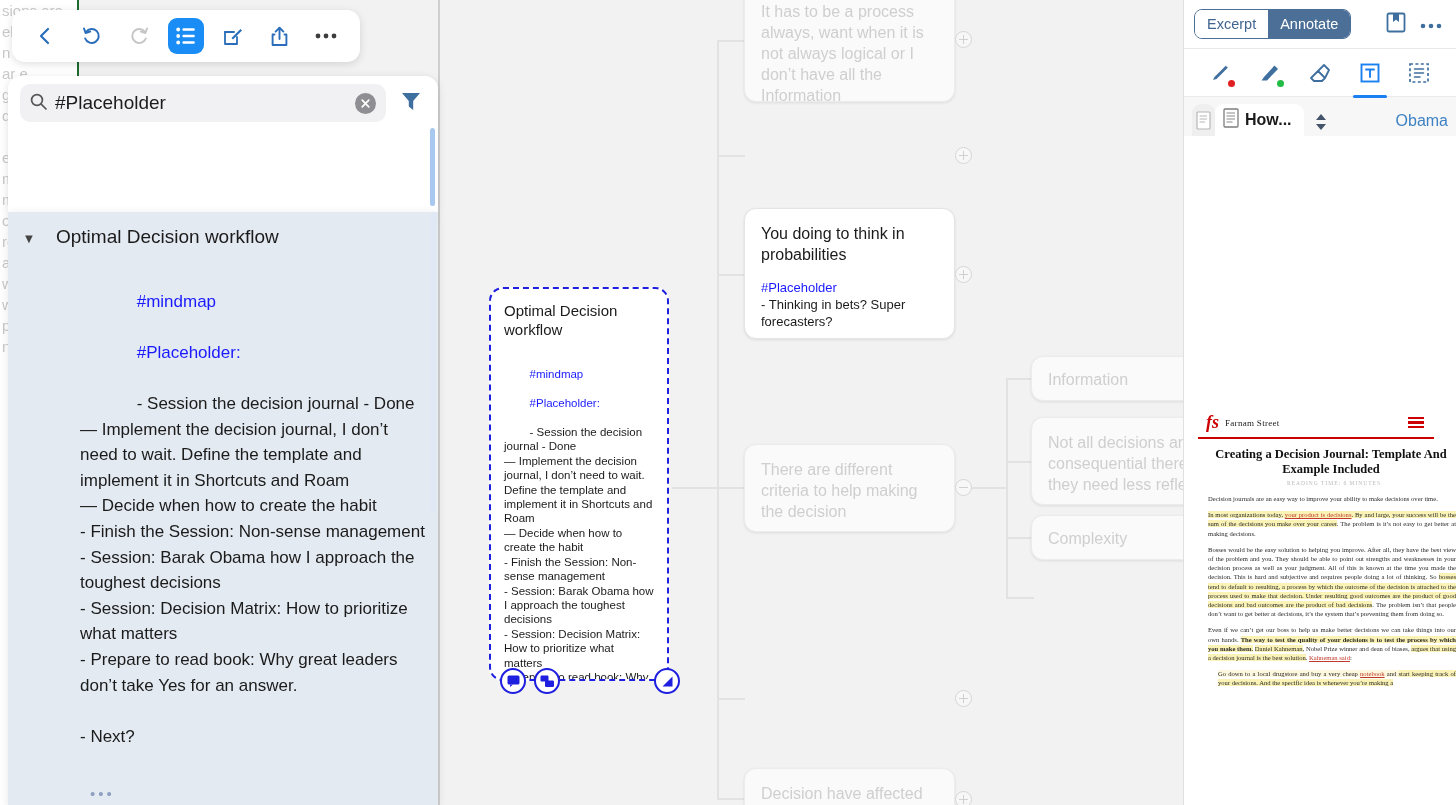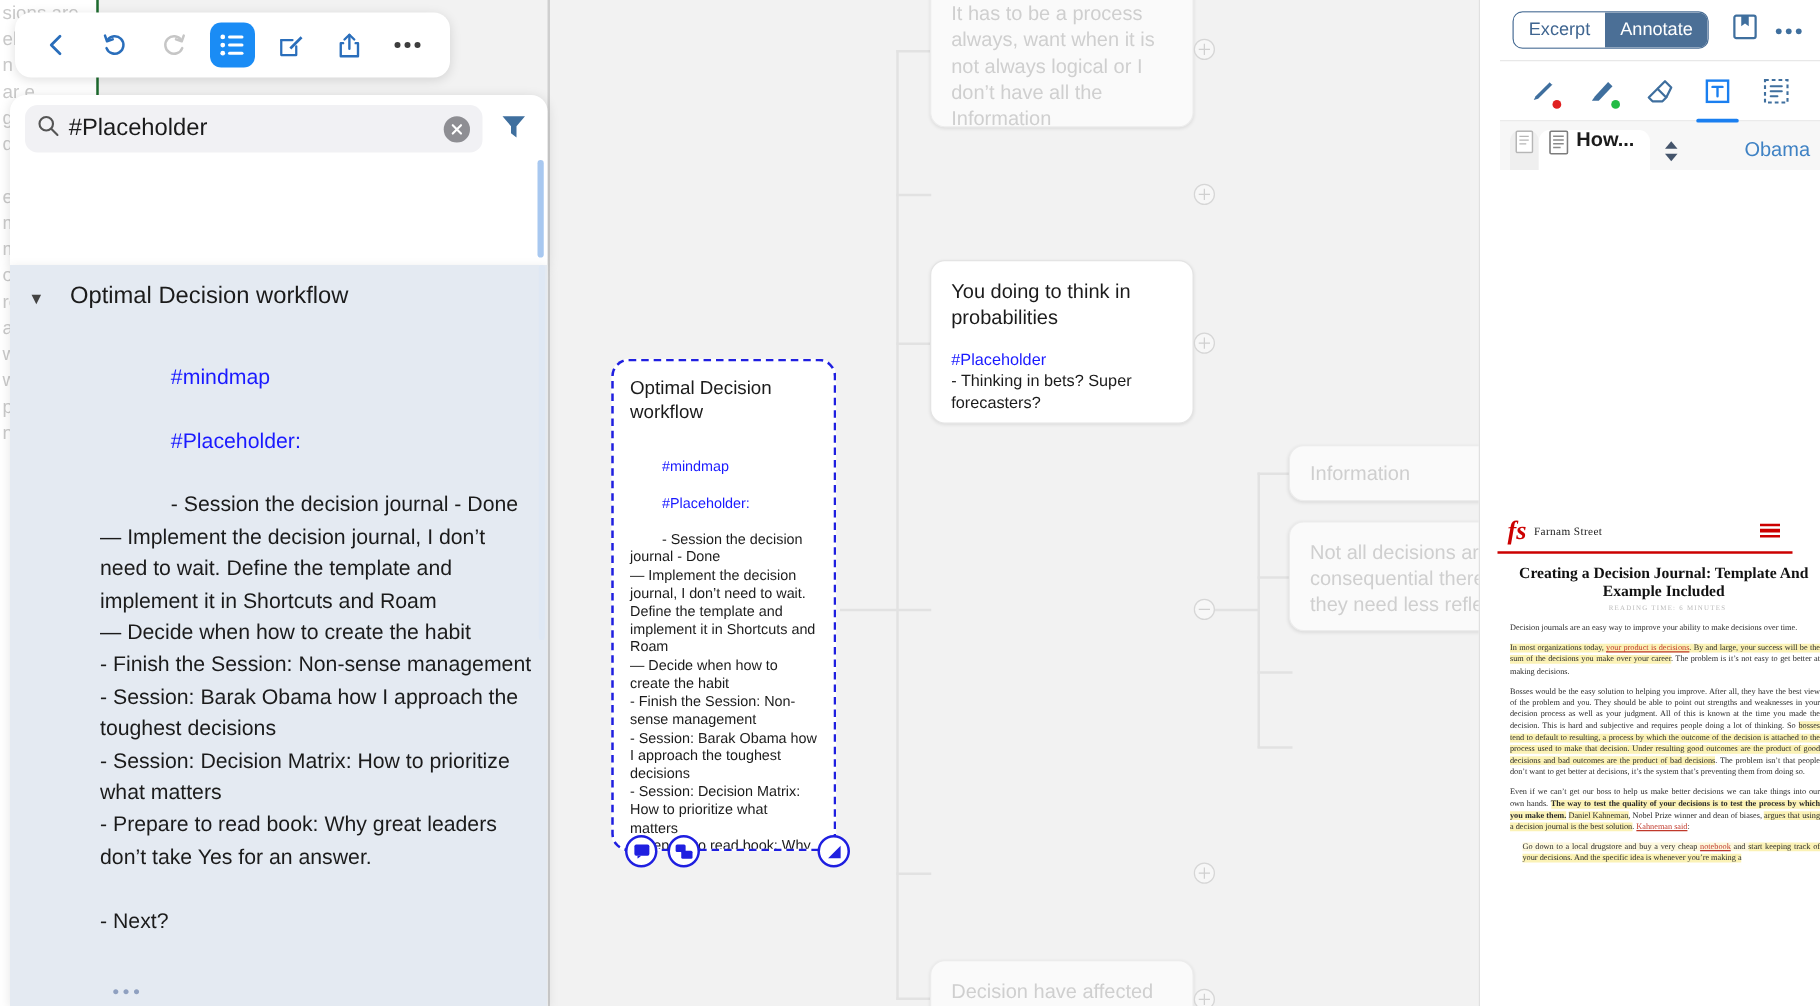--- a/index.html
+++ b/index.html
@@ -144,21 +144,21 @@
   .li-more { padding: 10px 0 10px 50px; color: #8fa0c0; letter-spacing: 3px; font-size: 15px; }
   .panel-scrollbar {
     position: absolute; right: 2px; top: 30px; width: 5px; height: 100px;
     background: #a8c8f0; border-radius: 3px; cursor: pointer;
   }
   .panel-scrollbar.s2 { top: 0; height: 240px; background: #dfe8f4; }
 
   
   .rightpanel {
     position: absolute; left: 1183px; top: 0; width: 273px; height: 805px;
-    background: #ffffff; border-left: 1px solid #e0e0e0; padding-left: 16px;
+    background: #ffffff; border-left: 1px solid #e0e0e0;
   }
   .rp-top {
     height: 48px; display: flex; align-items: center; padding: 0 10px;
   }
   .seg {
     display: flex; border: 1px solid #4b6f96; border-radius: 8px; overflow: hidden;
     height: 30px; cursor: pointer;
   }
   .seg div {
     padding: 0 12px; display: flex; align-items: center; font-size: 14.5px;
@@ -175,38 +175,38 @@
   .tool .dot { position: absolute; right: 3px; bottom: 3px; width: 7px; height: 7px; border-radius: 50%; }
   .tool.sel::after {
     content: ""; position: absolute; left: 0; right: 0; bottom: -8px; height: 3px;
     background: #1a7ff0; border-radius: 2px;
   }
   .rp-tabs {
     height: 40px; border-top: 1px solid #ebebeb; display: flex; align-items: flex-end;
     padding: 0 8px; background: #f7f7f7;
   }
   .tabchip {
-    display: flex; align-items: flex-start; gap: 6px; height: 32px;
+    display: flex; align-items: center; gap: 6px; height: 32px;
     background: #ffffff; border-radius: 9px 9px 0 0; padding: 0 12px 0 8px;
     font-size: 16px; font-weight: bold; color: #1b1b1b; cursor: pointer;
   }
   .tabchip.ghost { background: #efefef; padding: 0 4px; }
   .stepper { margin-left: 10px; color: #44546b; font-size: 15px; cursor: pointer; }
   .manage { margin-left: auto; color: #3f82c4; font-size: 16px; padding-bottom: 6px; cursor: pointer; }
 
   .reader { position: absolute; left: 0; top: 136px; right: 0; bottom: 0; background: #ffffff; overflow: hidden; }
   .article {
     position: absolute; left: 14px; top: 270px; right: 0; width: 272px;
     background: #ffffff; font-family: "Liberation Serif", serif;
   }
   .art-head {
     display: flex; align-items: center; gap: 6px; padding: 6px 10px 4px 8px;
     border-bottom: 2px solid #c00; width: 236px;
   }
-  .fs-logo { font-family: "Liberation Serif", serif; font-style: italic; color: #c00; font-size: 21px; font-weight: bold; }
+  .fs-logo { font-family: "Liberation Serif", serif; font-style: italic; color: #c00; font-size: 18px; font-weight: bold; }
   .fs-name { font-family: "Liberation Serif", serif; font-size: 9px; color: #222; letter-spacing: .3px; }
   .burger { margin-left: auto; display: flex; flex-direction: column; gap: 2px; }
   .burger i { display: block; width: 16px; height: 2.2px; background: #c00; }
   .art-title {
     text-align: center; font-size: 12.5px; font-weight: bold; color: #111;
     padding: 8px 16px 3px 10px; line-height: 15px;
   }
   .art-rt { text-align: center; font-size: 5.5px; color: #bbb; letter-spacing: 1px; padding-bottom: 8px; }
   .art-p {
     font-size: 6.6px; line-height: 9.2px; color: #2a2a2a; padding: 0 14px 7px 10px;
@@ -268,37 +268,43 @@
 
     <div class="node bright" style="left:744px;top:208px;width:211px;height:131px;">
       <div class="node-title">You doing to think in probabilities</div>
       <div class="node-body">
         <span class="tag">#Placeholder</span><br>
         <span>- Thinking in bets? Super forecasters?</span>
       </div>
     </div>
     <div class="handle" style="left:955px;top:266px;"></div>
 
+    <div class="node" style="left:744px;top:444px;width:211px;height:88px;">
+      <div class="node-title">There are different criteria to help making the decision</div>
+    </div>
     <div class="handle minus" style="left:955px;top:479px;"></div>
 
     <div class="handle" style="left:955px;top:690px;"></div>
 
     <div class="node" style="left:744px;top:768px;width:211px;height:70px;">
       <div class="node-title">Decision have affected</div>
     </div>
     <div class="handle" style="left:955px;top:791px;"></div>
 
     <div class="node" style="left:1031px;top:356px;width:190px;height:45px;padding-top:12px;">
       <div class="node-title">Information</div>
     </div>
 
     <div class="node" style="left:1031px;top:417px;width:190px;height:88px;">
       <div class="node-title">Not all decisions are consequential theref they need less reflec</div>
     </div>
 
+    <div class="node" style="left:1031px;top:515px;width:190px;height:45px;padding-top:12px;">
+      <div class="node-title">Complexity</div>
+    </div>
 
 
     <div class="sel-node">
       <div class="sn-title">Optimal Decision workflow</div>
       <div class="sn-body">
         <span class="sn-tag">#mindmap</span><br>
         <span class="sn-tag">#Placeholder:</span><br>
         <span>- Session the decision journal - Done
 — Implement the decision journal, I don’t need to wait. Define the template and implement it in Shortcuts and Roam
 — Decide when how to create the habit

